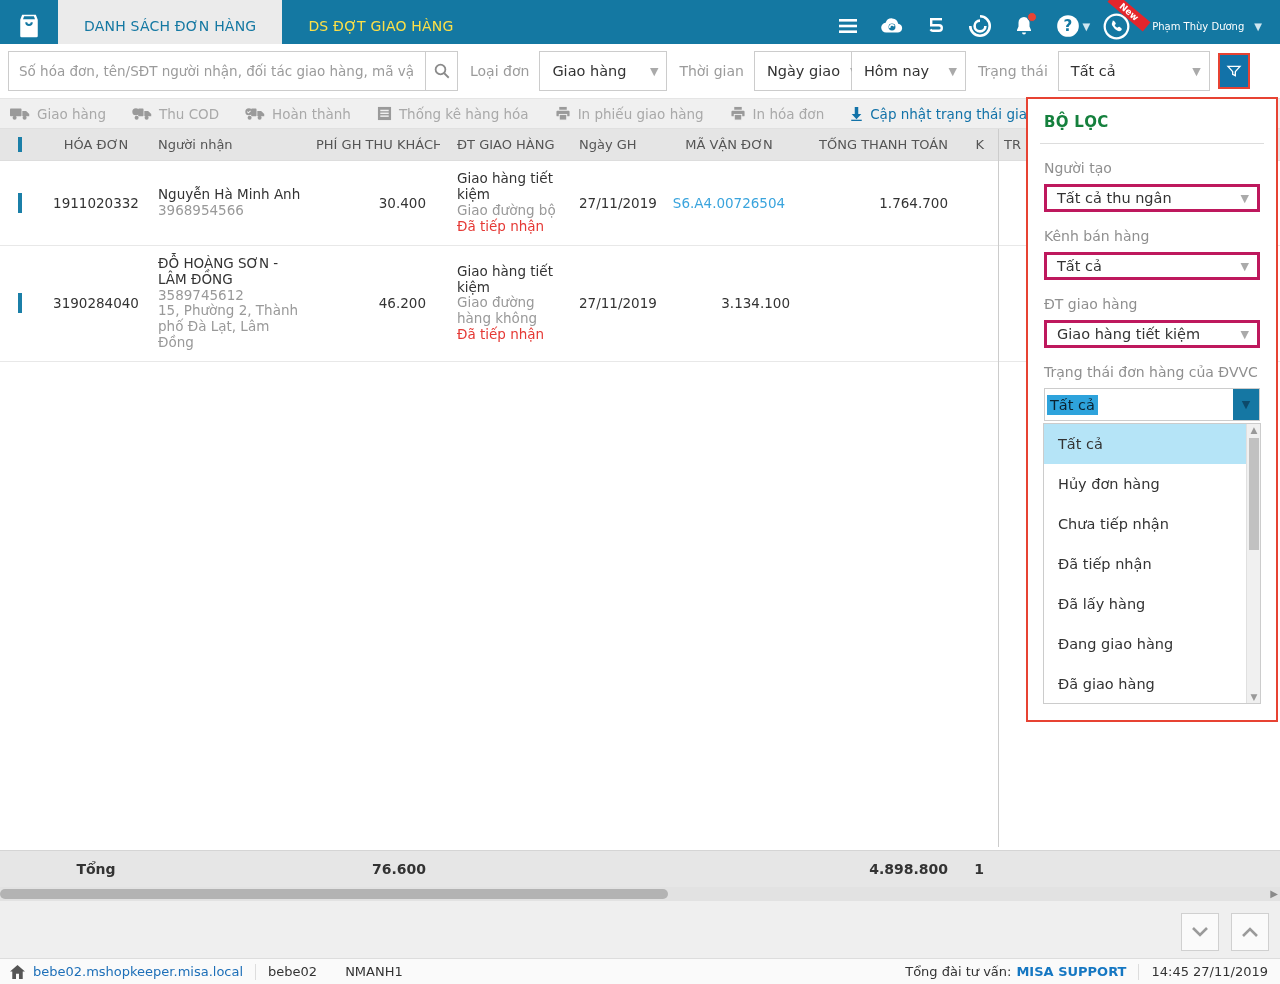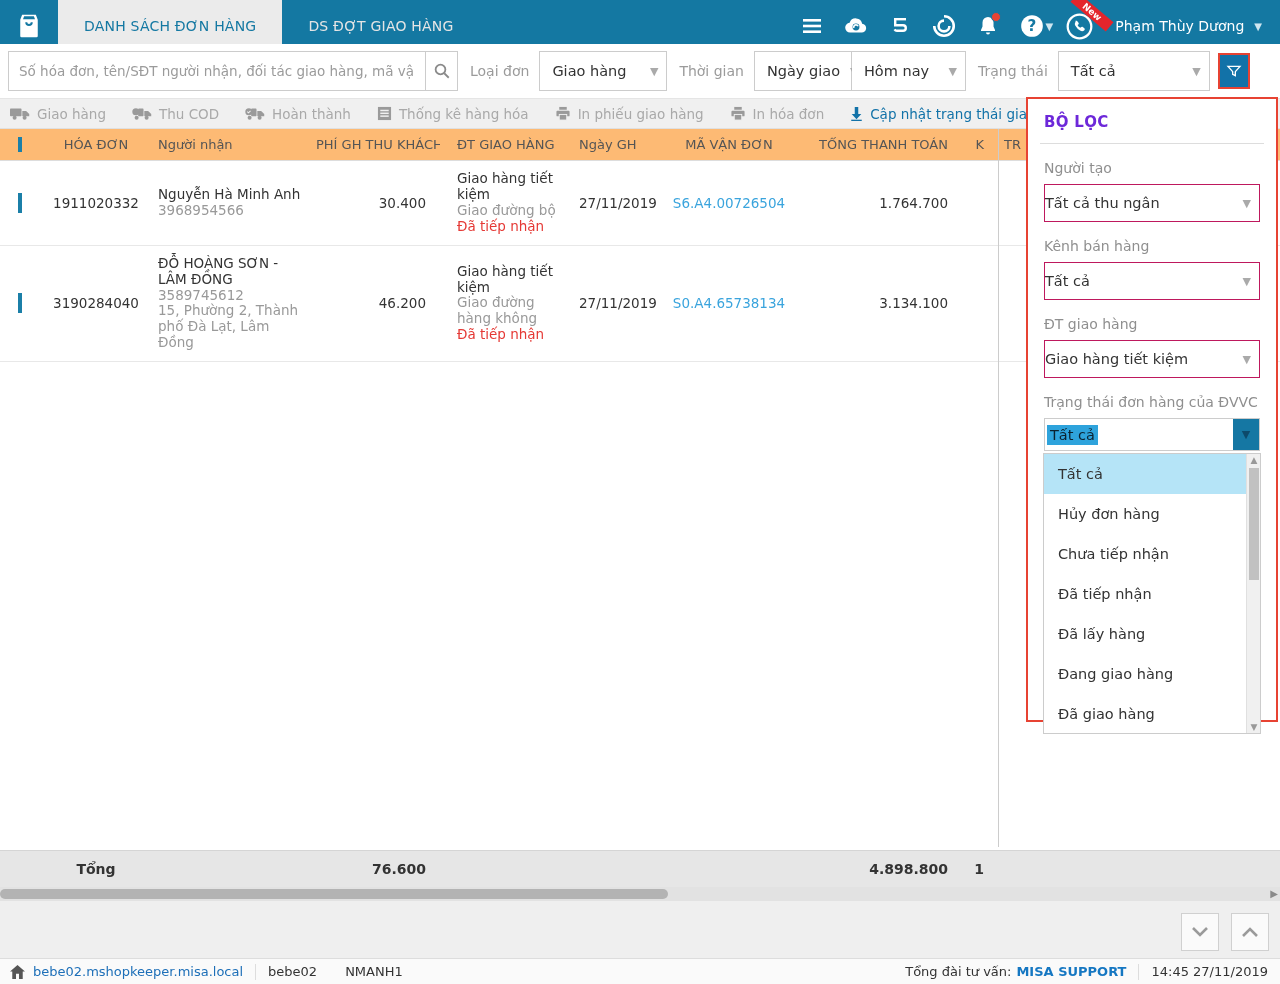--- a/index.html
+++ b/index.html
@@ -2,28 +2,28 @@
 <html><head>
 <meta charset="utf-8">
 <style>
   * { margin:0; padding:0; box-sizing:border-box; }
   html,body { width:1280px; height:984px; overflow:hidden; }
   body { font-family:"DejaVu Sans","Liberation Sans",sans-serif; font-size:14px; color:#333; background:#fff; position:relative; }
 
   
   .topbar { position:absolute; left:0; top:0; width:1280px; height:52px; background:#1478a2; display:flex; align-items:stretch; }
   .logo { width:58px; display:flex; align-items:center; justify-content:center; }
-  .tab { display:flex; align-items:center; padding:0 26px; color:#e5e5e5; font-size:14px; letter-spacing:.2px; cursor:pointer; }
+  .tab { display:flex; align-items:center; padding:0 26px; color:#fde047; font-size:14px; letter-spacing:.2px; cursor:pointer; }
   .tab.active { background:#ebebeb; color:#1478a2; }
   .topbar-right { margin-left:auto; display:flex; align-items:center; gap:0; padding-right:8px; }
   .tb-icon { width:44px; height:44px; display:flex; align-items:center; justify-content:center; color:#fff; position:relative; cursor:pointer; }
   .tb-caret { color:#cfe6f0; font-size:10px; margin-left:-8px; margin-right:4px; cursor:pointer; }
   .bell-dot { position:absolute; right:9px; top:8px; width:10px; height:10px; border-radius:50%; background:#e74333; border:1px solid #1478a2; }
   .ribbon { position:absolute; right:-14px; top:2px; background:#e4252c; color:#fff; font-size:9px; font-weight:bold; transform:rotate(40deg); padding:1px 12px; pointer-events:none; }
-  .username { color:#fff; font-size:14px; padding:0 10px 0 14px; white-space:nowrap; }
+  .username { color:#fff; font-size:10px; padding:0 10px 0 14px; white-space:nowrap; }
   .user-caret { color:#cfe6f0; font-size:10px; margin-right:10px; }
 
   
   .filterbar { position:absolute; left:0; top:44px; width:1280px; height:55px; background:#fff; display:flex; align-items:center; border-bottom:1px solid #e5e5e5; }
   .search-input { margin-left:8px; width:418px; height:40px; border:1px solid #ccc; padding:0 10px; font-size:13.5px; color:#333; font-family:inherit; }
   .search-input::placeholder { color:#9b9b9b; }
   .search-btn { width:32px; height:40px; border:1px solid #ccc; border-left:none; background:#fff; display:flex; align-items:center; justify-content:center; cursor:pointer; }
   .fb-label { color:#9b9b9b; font-size:14px; margin:0 10px 0 12px; white-space:nowrap; }
   .dropdown { height:40px; border:1px solid #ccc; background:#fff; display:flex; align-items:center; justify-content:space-between; padding:0 8px 0 12px; font-size:14.5px; color:#333; cursor:pointer; white-space:nowrap; }
   .dd-caret { color:#aaa; font-size:11px; margin-left:10px; }
@@ -32,21 +32,21 @@
   
   .toolbar { position:absolute; left:0; top:99px; width:1280px; height:30px; background:#f0f0f0; border-bottom:1px solid #e0e0e0; display:flex; align-items:center; padding-left:10px; overflow:hidden; }
   .tool { display:flex; align-items:center; gap:7px; margin-right:26px; font-size:13.5px; white-space:nowrap; cursor:default; }
   .tool.disabled { color:#a9a9a9; }
   .tool.disabled svg { color:#9a9a9a; }
   .tool.enabled { color:#1272a8; cursor:pointer; }
   .tool.enabled svg { color:#1272a8; }
 
   
   .grid { display:grid; grid-template-columns:40px 112px 158px 130px 122px 92px 150px 158px 36px 1fr; }
-  .thead { position:absolute; left:0; top:129px; width:1280px; height:32px; background:#fdba74; border-bottom:1px solid #ddd; align-items:center; color:#555; font-size:13px; }
+  .thead { position:absolute; left:0; top:129px; width:1280px; height:32px; background:#e5e5e5; border-bottom:1px solid #ddd; align-items:center; color:#555; font-size:13px; }
   .th { padding:0 6px; white-space:nowrap; overflow:hidden; }
   .rows { position:absolute; left:0; top:161px; width:1280px; }
   .trow { border-bottom:1px solid #e8e8e8; align-items:center; background:#fff; }
   .td { padding:10px 6px; font-size:13.5px; }
   .cell-c { text-align:center; }
   .cell-r { text-align:right; padding-right:14px; }
   .cell-l { text-align:left; padding-left:17px; }
   .muted { color:#999; }
   .status-red { color:#e53935; }
   .tracking { color:#3aa4dd; cursor:pointer; }
@@ -69,24 +69,24 @@
 
   
   .statusbar { position:absolute; left:0; top:958px; width:1280px; height:26px; background:#fafafa; border-top:1px solid #ddd; display:flex; align-items:center; font-size:13px; }
   .sb-sep { width:1px; height:16px; background:#ddd; margin:0 12px; }
   .sb-link { color:#1d6fb8; cursor:pointer; }
   .sb-right { margin-left:auto; display:flex; align-items:center; }
   .support-link { color:#1577c2; font-weight:bold; margin-left:5px; cursor:pointer; }
 
   
   .panel { position:absolute; left:1026px; top:97px; width:252px; height:625px; background:#fff; border:2px solid #e74333; padding:14px 16px 0 16px; z-index:5; }
-  .panel-title { font-weight:bold; font-size:15px; color:#6d28d9; letter-spacing:.3px; }
+  .panel-title { font-weight:bold; font-size:15px; color:#15803d; letter-spacing:.3px; }
   .panel-divider { height:1px; background:#ddd; margin:12px -4px 0 -4px; }
   .f-label { color:#8f8f8f; font-size:14px; margin-top:16px; }
-  .f-dd { height:38px; border:1px solid #be185d; margin-top:8px; display:flex; align-items:center; justify-content:space-between; padding:0 8px 0 0; font-size:14.5px; color:#333; cursor:pointer; }
+  .f-dd { height:28px; border:3px solid #be185d; margin-top:8px; display:flex; align-items:center; justify-content:space-between; padding:0 8px 0 10px; font-size:14.5px; color:#333; cursor:pointer; }
   .combo { margin-top:8px; height:33px; border:1px solid #ccc; display:flex; align-items:stretch; cursor:pointer; }
   .combo-text { flex:1; display:flex; align-items:center; padding-left:2px; }
   .sel-hl { background:#2ea3dc; color:#0b2230; font-size:14.5px; padding:2px 3px; }
   .combo-btn { width:26px; background:#1577a3; display:flex; align-items:center; justify-content:center; color:#0d4a6b; font-size:11px; }
   .dd-list { position:relative; margin:2px -1px 0 -1px; border:1px solid #ccc; background:#fff; height:281px; overflow:hidden; }
   .dd-item { height:40px; display:flex; align-items:center; padding-left:14px; font-size:14.5px; color:#333; cursor:pointer; }
   .dd-item.hl { background:#b5e4f7; }
   .list-scroll { position:absolute; right:0; top:0; width:14px; height:100%; background:#f0f0f0; border-left:1px solid #e0e0e0; }
   .ls-arrow { position:absolute; left:0; width:14px; text-align:center; color:#999; font-size:9px; cursor:pointer; }
   .ls-thumb { position:absolute; left:2px; top:14px; width:10px; height:112px; background:#c1c1c1; cursor:grab; }
@@ -336,21 +336,20 @@
       <div class="muted">3589745612</div>
       <div class="muted">15, Phường 2, Thành phố Đà Lạt, Lâm Đồng</div>
     </div>
     <div class="td cell-r">46.200</div>
     <div class="td cell-l partner">
       <div class="name-line">Giao hàng tiết kiệm</div>
       <div class="muted">Giao đường hàng không</div>
       <div class="status-red">Đã tiếp nhận</div>
     </div>
     <div class="td cell-l">27/11/2019</div>
-    <div class="td cell-c tracking">S0.A4.65738134</div>
     <div class="td cell-r">3.134.100</div>
     <div class="td"></div>
     <div class="td"></div>
   </div>
 
 </div>
 
 <div class="col-divider"></div>
 
 <div class="summary grid">

